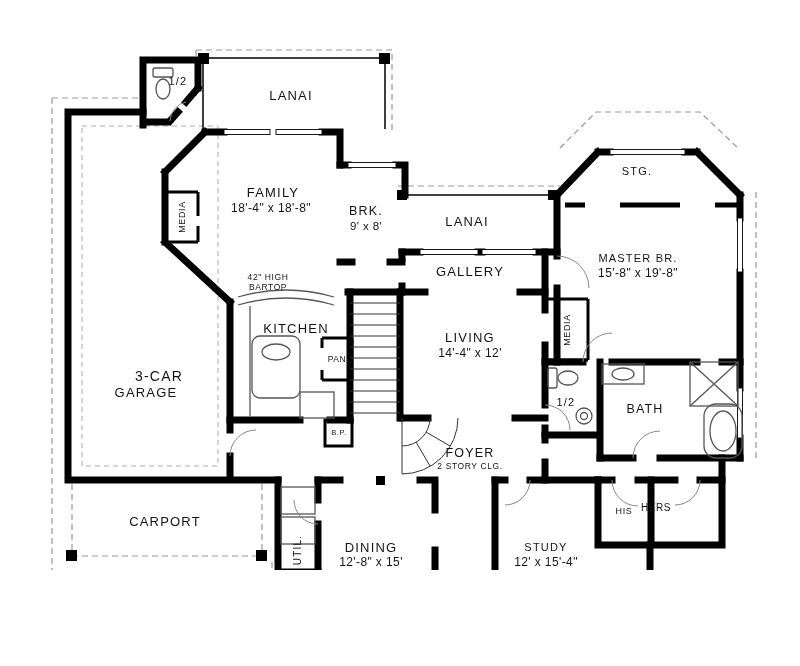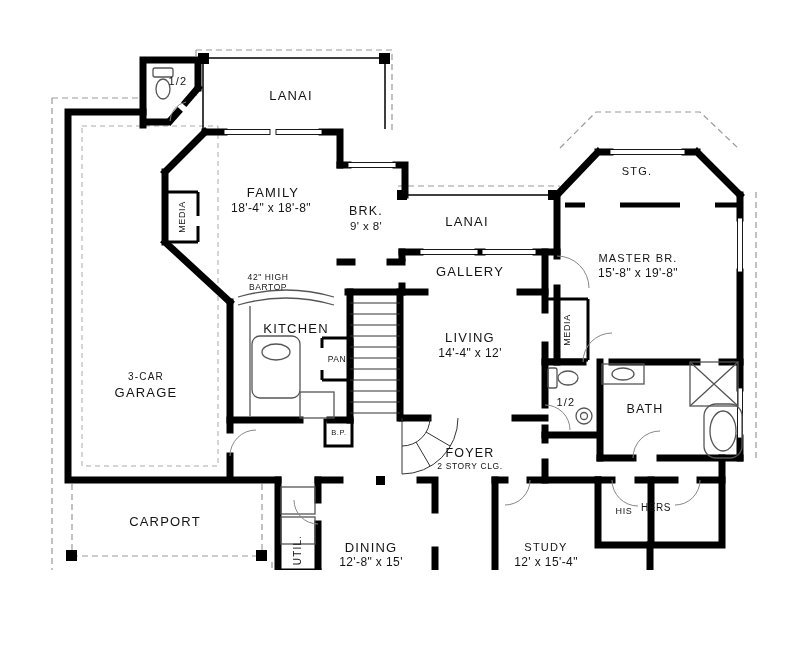--- a/index.html
+++ b/index.html
@@ -197,21 +197,21 @@
   <div class="lbl" style="left:638px;top:258px;font-size:11px">MASTER BR.</div>
   <div class="lbl dim" style="left:638px;top:273px;font-size:12px">15'-8" x 19'-8"</div>
   <div class="lbl" style="left:470px;top:271px;font-size:13px">GALLERY</div>
   <div class="lbl small" style="left:268px;top:277px;font-size:8.5px">42" HIGH</div>
   <div class="lbl small" style="left:268px;top:287px;font-size:8.5px">BARTOP</div>
   <div class="lbl" style="left:296px;top:328px;font-size:13px">KITCHEN</div>
   <div class="lbl small" style="left:337px;top:359px;font-size:8.5px">PAN</div>
   <div class="lbl" style="left:470px;top:337px;font-size:13px">LIVING</div>
   <div class="lbl dim" style="left:470px;top:353px;font-size:12px">14'-4" x 12'</div>
   <div class="lbl v small" style="left:567px;top:330px;font-size:9px">MEDIA</div>
-  <div class="lbl" style="left:146px;top:376px;font-size:10px">3-CAR</div>
+  <div class="lbl" style="left:159px;top:376px;font-size:14px">3-CAR</div>
   <div class="lbl" style="left:146px;top:392px;font-size:13px">GARAGE</div>
   <div class="lbl" style="left:566px;top:402px;font-size:11px">1/2</div>
   <div class="lbl" style="left:645px;top:409px;font-size:12.5px">BATH</div>
   <div class="lbl small" style="left:339px;top:432px;font-size:7.5px">B.P.</div>
   <div class="lbl" style="left:470px;top:453px;font-size:12.5px">FOYER</div>
   <div class="lbl small" style="left:470px;top:466px;font-size:8.5px">2 STORY CLG.</div>
   <div class="lbl" style="left:165px;top:521px;font-size:13px">CARPORT</div>
   <div class="lbl v" style="left:297px;top:550px;font-size:10px">UTIL.</div>
   <div class="lbl" style="left:371px;top:547px;font-size:13px">DINING</div>
   <div class="lbl dim" style="left:371px;top:562px;font-size:12px">12'-8" x 15'</div>

